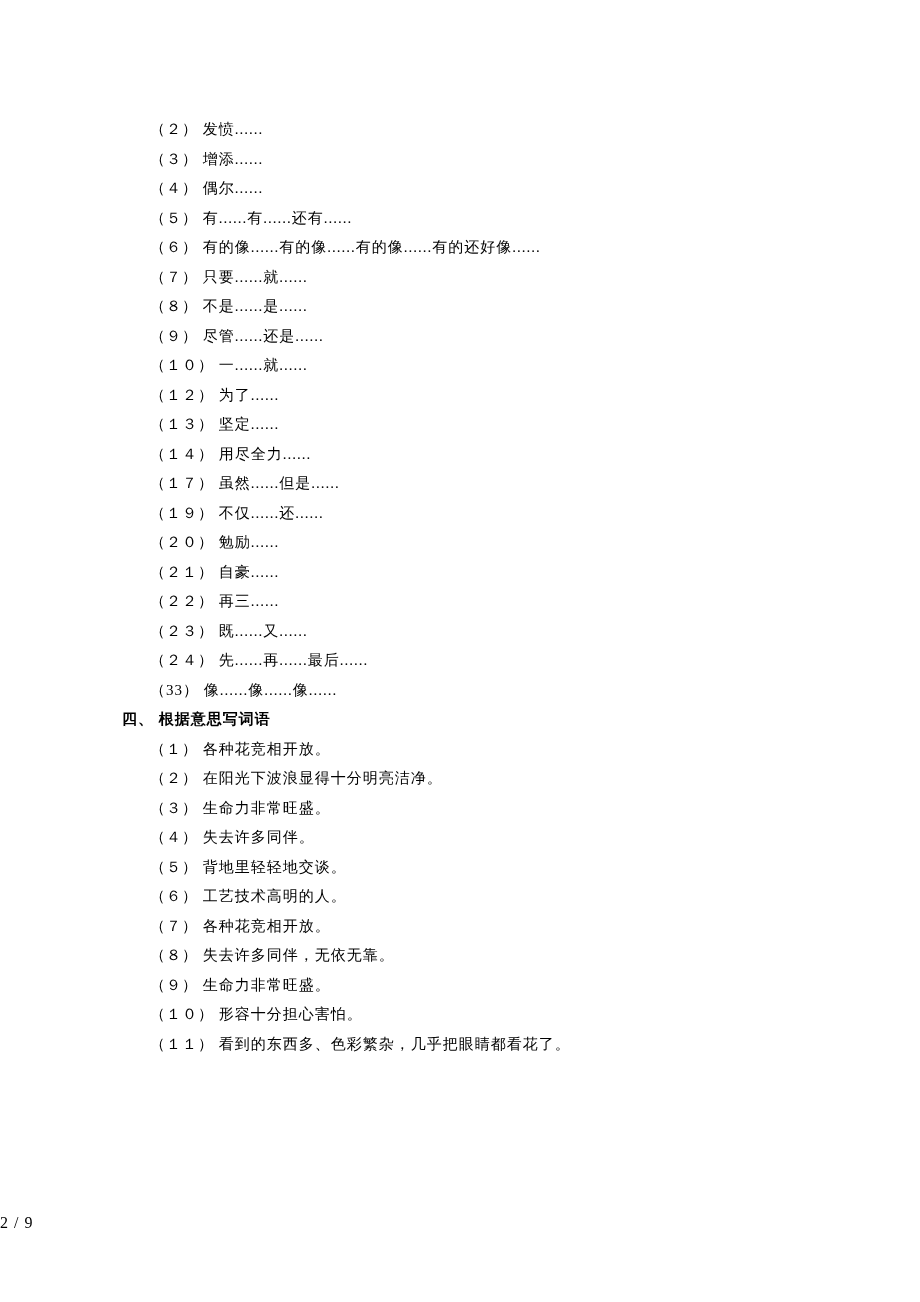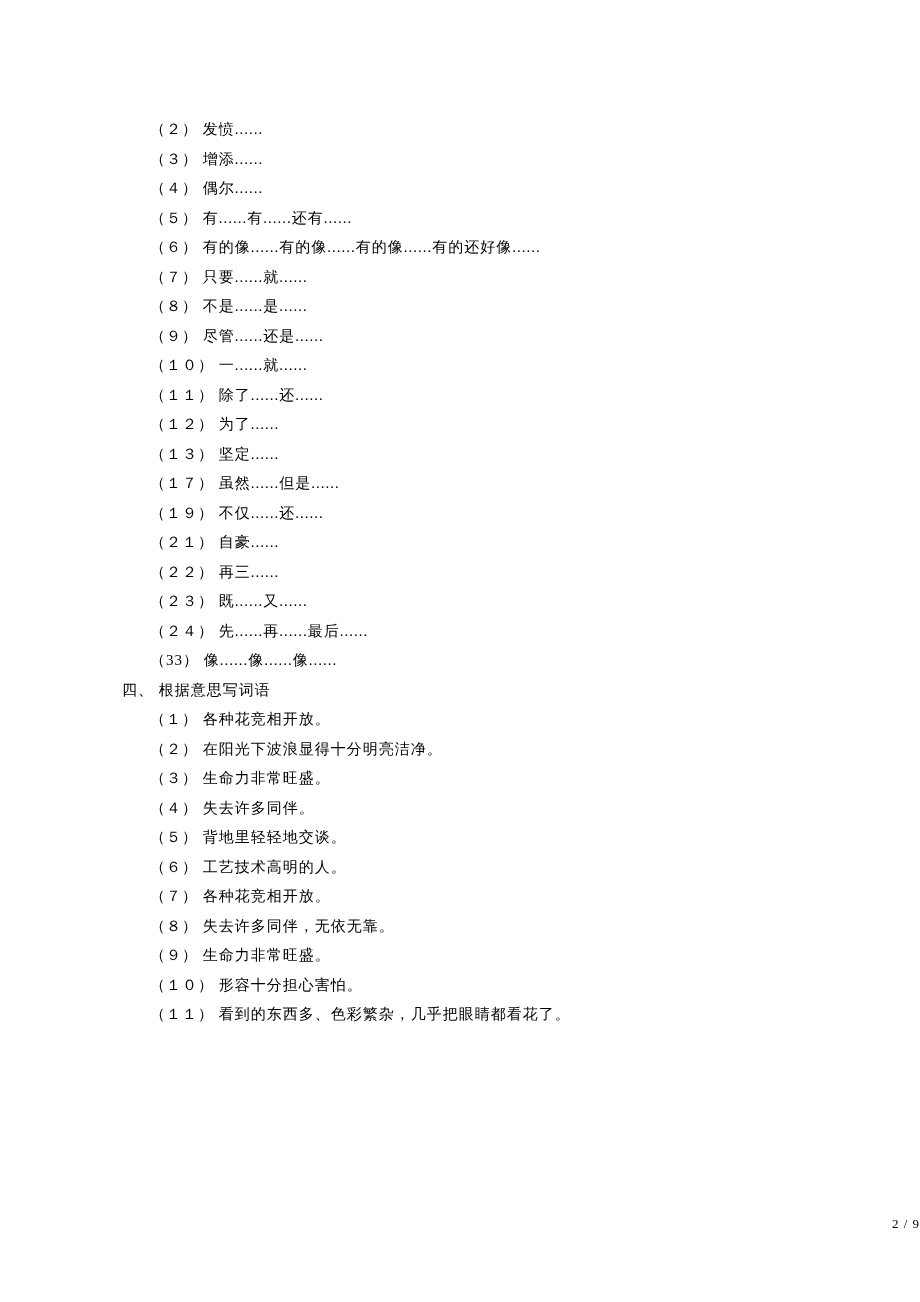--- a/index.html
+++ b/index.html
@@ -33,54 +33,55 @@
     padding-left: 0px;
   }
   .num {
     display: inline;
   }
   .pagenum {
     position: absolute;
     bottom: 70px;
     left: 0;
     width: 920px;
-    text-align: right;
-    font-size: 13px;
+    text-align: left;
+    font-size: 16px;
     font-family: "SimSun", "宋体", serif;
     letter-spacing: 1px;
   }
 </style>
 </head>
 <body>
 
 <div class="page">
 
   <div>
     <div class="line item-line"><span class="num">（２）</span> <span>发愤......</span></div>
     <div class="line item-line"><span class="num">（３）</span> <span>增添......</span></div>
     <div class="line item-line"><span class="num">（４）</span> <span>偶尔......</span></div>
     <div class="line item-line"><span class="num">（５）</span> <span>有......有......还有......</span></div>
     <div class="line item-line"><span class="num">（６）</span> <span>有的像......有的像......有的像......有的还好像......</span></div>
     <div class="line item-line"><span class="num">（７）</span> <span>只要......就......</span></div>
     <div class="line item-line"><span class="num">（８）</span> <span>不是......是......</span></div>
     <div class="line item-line"><span class="num">（９）</span> <span>尽管......还是......</span></div>
     <div class="line item-line"><span class="num">（１０）</span> <span>一......就......</span></div>
-    <div class="line item-line"><span class="num">（１１）</span> <span>除了......还......</span></div>
     <div class="line item-line"><span class="num">（１２）</span> <span>为了......</span></div>
     <div class="line item-line"><span class="num">（１３）</span> <span>坚定......</span></div>
+    <div class="line item-line"><span class="num">（１４）</span> <span>用尽全力......</span></div>
     <div class="line item-line"><span class="num">（１７）</span> <span>虽然......但是......</span></div>
     <div class="line item-line"><span class="num">（１９）</span> <span>不仅......还......</span></div>
+    <div class="line item-line"><span class="num">（２０）</span> <span>勉励......</span></div>
     <div class="line item-line"><span class="num">（２１）</span> <span>自豪......</span></div>
     <div class="line item-line"><span class="num">（２２）</span> <span>再三......</span></div>
     <div class="line item-line"><span class="num">（２３）</span> <span>既......又......</span></div>
     <div class="line item-line"><span class="num">（２４）</span> <span>先......再......最后......</span></div>
     <div class="line item-line"><span class="num">（33）</span> <span>像......像......像......</span></div>
   </div>
 
-  <div class="line section-line" style="padding-left:0; margin-left:-28px;">四、 根据意思写词语</div>
+  <div class="line section-line" style="padding-left:0; margin-left:-28px;font-weight:bold;">四、 根据意思写词语</div>
 
   <div>
     <div class="line item-line"><span class="num">（１）</span> <span>各种花竞相开放。</span></div>
     <div class="line item-line"><span class="num">（２）</span> <span>在阳光下波浪显得十分明亮洁净。</span></div>
     <div class="line item-line"><span class="num">（３）</span> <span>生命力非常旺盛。</span></div>
     <div class="line item-line"><span class="num">（４）</span> <span>失去许多同伴。</span></div>
     <div class="line item-line"><span class="num">（５）</span> <span>背地里轻轻地交谈。</span></div>
     <div class="line item-line"><span class="num">（６）</span> <span>工艺技术高明的人。</span></div>
     <div class="line item-line"><span class="num">（７）</span> <span>各种花竞相开放。</span></div>
     <div class="line item-line"><span class="num">（８）</span> <span>失去许多同伴，无依无靠。</span></div>

